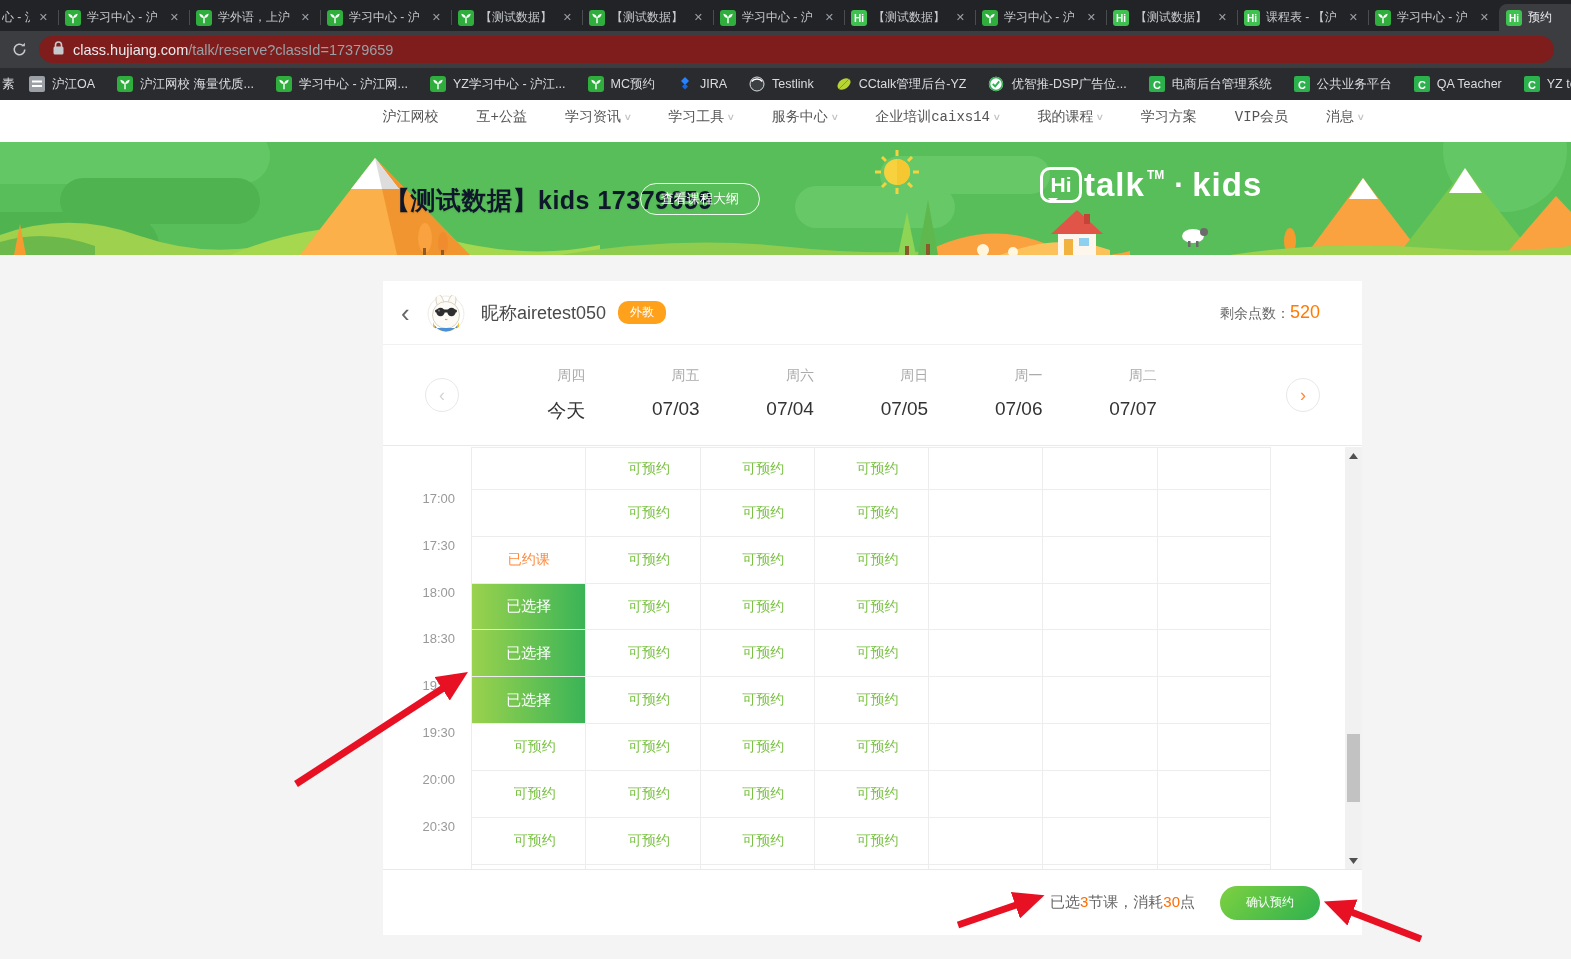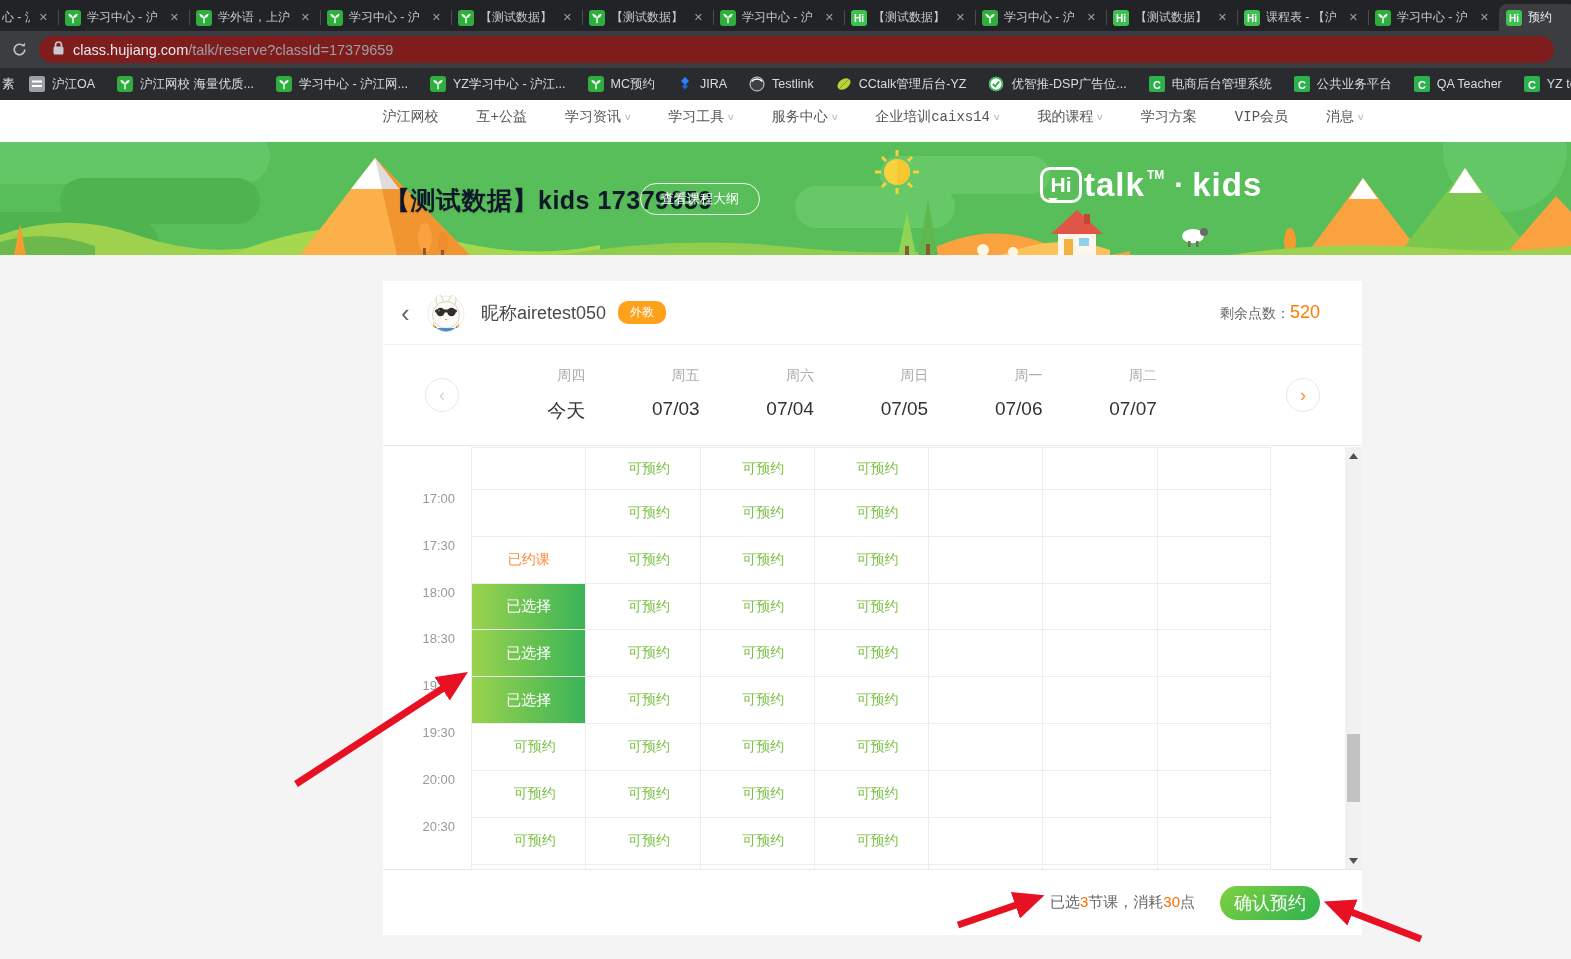--- a/index.html
+++ b/index.html
@@ -116,21 +116,21 @@
   .vscroll .arr.up { top:0; } .vscroll .arr.down { bottom:0; }
   .vscroll .thumb { position:absolute; left:2px; width:13px; top:287px; height:68px;
     background:#c2c2c2; }
 
   .card-footer { position:absolute; left:0; top:588px; width:979px; height:66px;
     border-top:1px solid #e9e9e9; display:flex; align-items:center;
     justify-content:flex-end; padding-right:42px; }
   .summary { font-size:15px; color:#666; }
   .summary b { color:#ff6c00; font-weight:normal; }
   .confirm { margin-left:25px; width:100px; height:34px; border:none; border-radius:17px;
-    background:linear-gradient(135deg,#7ed140,#2eb14f); color:#fff; font-size:18px;
+    background:linear-gradient(135deg,#7ed140,#2eb14f); color:#fff; font-size:12px;
     font-family:Liberation Serif, serif; }
 
   .arrows { position:absolute; left:0; top:0; z-index:50; pointer-events:none; }
 </style>
 </head>
 <body>
 
 <div class="screen">
 
   <div class="tabstrip" id="tabstrip">

